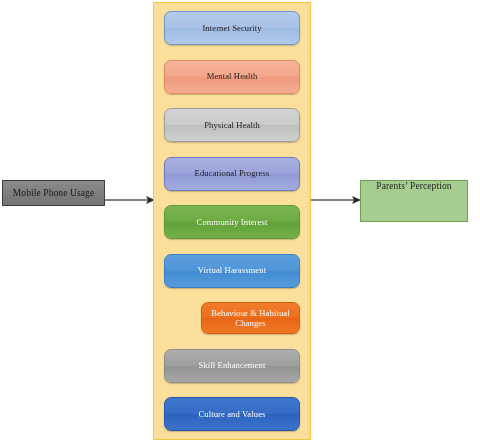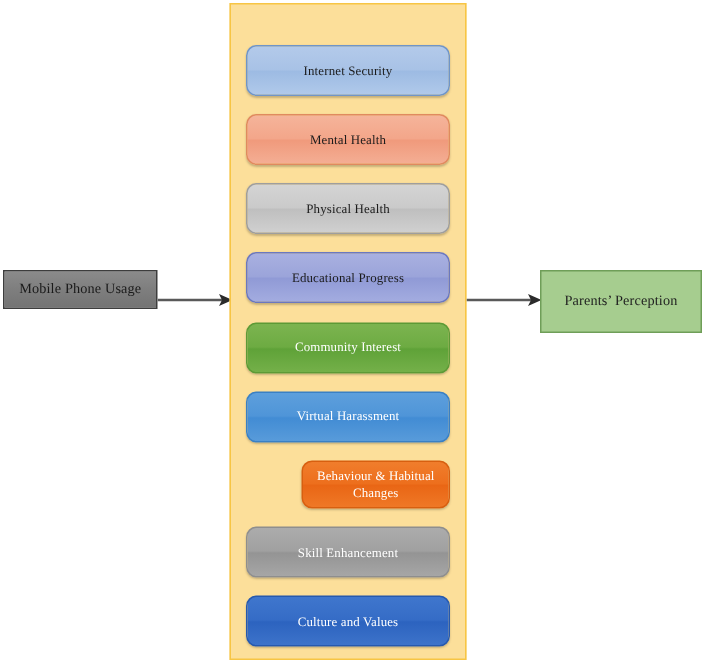--- a/index.html
+++ b/index.html
@@ -38,21 +38,21 @@
   .target-box {
     position: absolute;
     left: 360px;
     top: 180px;
     width: 108px;
     height: 42px;
     background: #a6cd8f;
     border: 1px solid #6f9e58;
     box-sizing: border-box;
     display: flex;
-    align-items: center;
+    align-items: flex-start;
     justify-content: center;
     text-align: center;
     font-size: 9.5px;
     color: #1f1f1f;
     letter-spacing: 0.1px;
   }
 
   
   .arrow {
     position: absolute;
@@ -91,21 +91,20 @@
     letter-spacing: 0.1px;
     padding: 0 5px;
     box-shadow: 0 1px 1.5px rgba(0,0,0,0.22);
   }
 
   
   .f-internet-security {
     background: linear-gradient(to bottom, #b3caea 0%, #a8c2e6 48%, #9dbbe3 52%, #b0c9ea 100%);
     border: 1px solid #6f95c9;
     color: #1b1b1b;
-    margin-top: 19px;
   }
   .f-mental-health {
     background: linear-gradient(to bottom, #f5b49a 0%, #f3a68a 48%, #f09a7c 52%, #f4ae94 100%);
     border: 1px solid #e08a5f;
     color: #1b1b1b;
   }
   .f-physical-health {
     background: linear-gradient(to bottom, #d4d4d4 0%, #cacaca 48%, #bfbfbf 52%, #d0d0d0 100%);
     border: 1px solid #9e9e9e;
     color: #1b1b1b;

